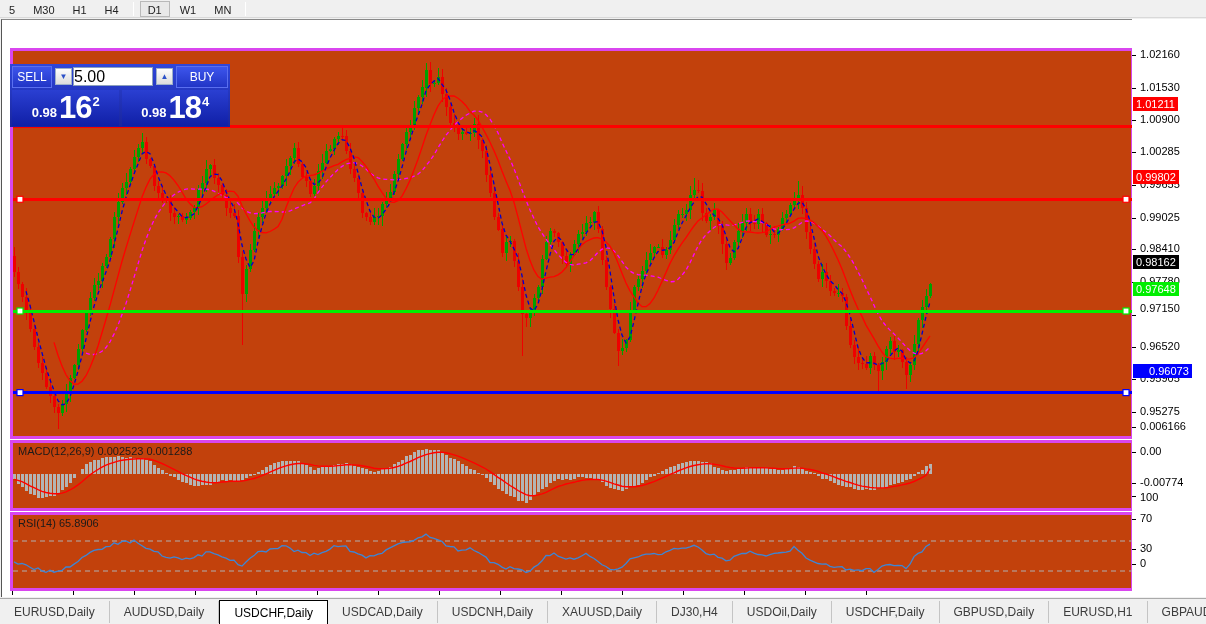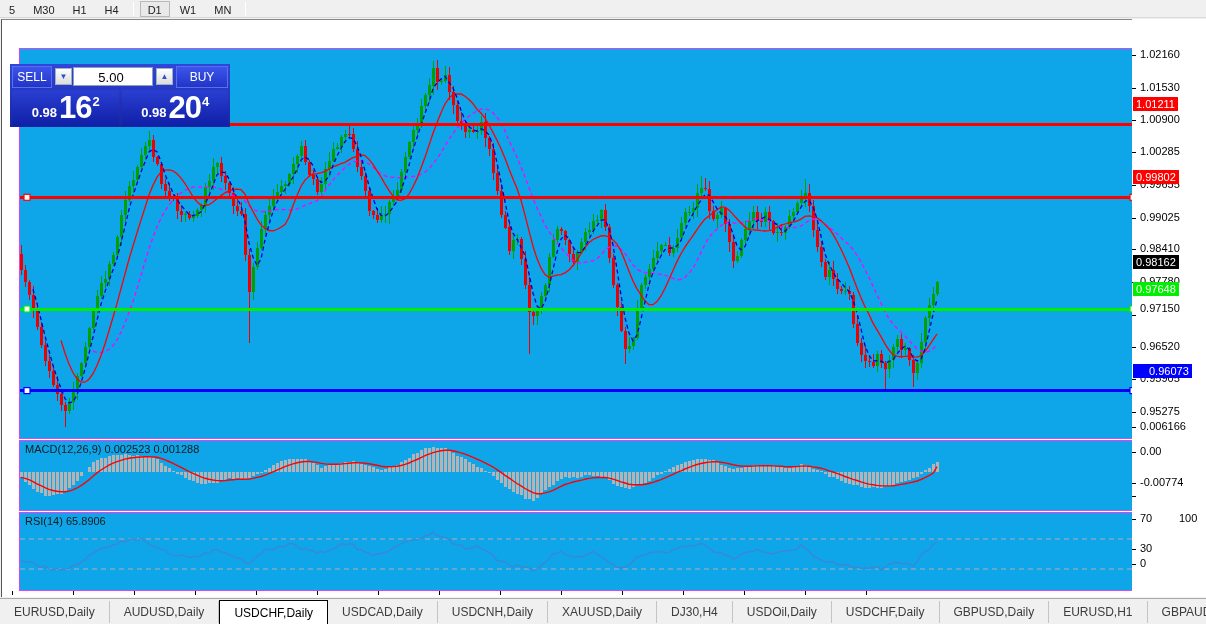--- a/index.html
+++ b/index.html
@@ -12,42 +12,42 @@
              background:#f0f0f0; border-bottom:1px solid #d9d9d9;
              display:flex; align-items:center; font-size:11px; color:#222; }
   .tfbtn { padding:1px 7px; margin:0 1px; height:16px; line-height:14px; cursor:default;
            border:1px solid transparent; }
   .tfbtn.active { background:#e9e9e9; border:1px solid #b9b9b9; }
   .tbsep { width:1px; height:14px; background:#c8c8c8; border-right:1px solid #fff; margin:0 5px; }
 
   
   .chartwin { position:absolute; left:1px; top:19px; width:1204px; height:578px;
               background:#ffffff; border-left:1px solid #555; border-top:1px solid #888; }
-  .plot { position:absolute; background:#0ea5e9; border:1px solid #d946ef;margin-left:9px; }
+  .plot { position:absolute; background:#c2410c; border:3px solid #d946ef; }
   .plot-main { left:8px; top:28px;  width:1124px; height:391px; }
   .plot-macd { left:8px; top:420px; width:1124px; height:71px;  }
   .plot-rsi  { left:8px; top:492px; width:1124px; height:79px;  }
   .plot svg { position:absolute; left:0; top:0; }
 
   .chart-title { position:absolute; left:13px; top:29px; z-index:6;
                  font-size:11px; font-weight:bold; color:#111; letter-spacing:0; }
   .chart-title .tri { font-size:8px; position:relative; top:-1px; margin-right:4px; }
 
   
   .trade-panel { position:absolute; left:8px; top:44px; width:220px; height:63px; z-index:5;
                  background:linear-gradient(#2f46da,#18259e); padding:2px; }
   .tp-row1 { display:flex; height:22px; }
   .tp-btn { color:#fff; font-size:12px; display:flex; align-items:center; justify-content:center;
             background:linear-gradient(#3d55ec,#2135c6); border:1px solid #5a6ff0; cursor:pointer; }
   .tp-sell { width:40px; } .tp-buy { width:52px; margin-left:auto; }
   .tp-spin { width:17px; height:17px; margin:2px 1px 0 3px; background:linear-gradient(#fdfdfd,#dcdcdc);
              border:1px solid #9db0c8; color:#2b50c8; font-size:8px; display:flex;
              align-items:center; justify-content:center; cursor:pointer; }
   .tp-vol { width:80px; height:19px; margin-top:1px; background:#fff; border:1px solid #8ca0bc;
-            font-size:13px; color:#000; text-align:center; padding:1px 4px 0 0; }
+            font-size:16px; color:#000; text-align:left; padding:1px 4px 0 0; }
   .tp-row2 { display:flex; margin-top:2px; height:36px; }
   .tp-price { flex:1; background:linear-gradient(#2a3fd2,#101fa6); color:#fff;
               display:flex; align-items:center; justify-content:center; cursor:pointer; }
   .tp-price + .tp-price { margin-left:3px; }
   .tp-small { font-size:13px; font-weight:bold; margin-right:2px; position:relative; top:4px; }
   .tp-big { font-size:31px; font-weight:bold; letter-spacing:-1px; }
   .tp-sup { font-size:13px; font-weight:bold; position:relative; top:-7px; left:1px; }
 
   
   .price-scale { position:absolute; left:1132px; top:19px; width:74px; height:578px;
@@ -377,21 +377,21 @@
         <div class="tp-btn tp-buy">BUY</div>
       </div>
       <div class="tp-row2">
         <div class="tp-price">
           <span class="tp-small">0.98</span>
           <span class="tp-big">16</span>
           <span class="tp-sup">2</span>
         </div>
         <div class="tp-price">
           <span class="tp-small">0.98</span>
-          <span class="tp-big">20</span>
+          <span class="tp-big">18</span>
           <span class="tp-sup">4</span>
         </div>
       </div>
     </div>
 
     <div class="date-axis" id="date-axis">
         <div class="da-tick" style="left: 2px;"></div>
         <div class="da-label" style="left: -5px;">24 Aug 2018</div>
         <div class="da-tick" style="left: 63px;"></div>
         <div class="da-label" style="left: 58px;">3 Oct 2018</div>
@@ -454,21 +454,21 @@
       <div class="ps-tag" style="top: 236.304px; background: rgb(0, 0, 0); color: rgb(255, 255, 255);">0.98162</div>
       <div class="ps-tag" style="top: 262.956px; background: rgb(0, 238, 0); color: rgb(255, 255, 255);">0.97648</div>
       <div class="ps-tag" style="top: 344.622px; background: rgb(0, 0, 255); color: rgb(255, 255, 255); padding-left: 16px;">0.96073</div>
       <div class="ps-tick" style="top: 408px;"></div>
       <div class="ps-label" style="top: 401px;">0.006166</div>
       <div class="ps-tick" style="top: 433px;"></div>
       <div class="ps-label" style="top: 426px;">0.00</div>
       <div class="ps-tick" style="top: 464px;"></div>
       <div class="ps-label" style="top: 457px;">-0.00774</div>
       <div class="ps-tick" style="top: 477px;"></div>
-      <div class="ps-label" style="top: 493px; margin-left: 39px;">100</div>
+      <div class="ps-label" style="top: 472px;">100</div>
       <div class="ps-tick" style="top: 500px;"></div>
       <div class="ps-label" style="top: 493px;">70</div>
       <div class="ps-tick" style="top: 530px;"></div>
       <div class="ps-label" style="top: 523px;">30</div>
       <div class="ps-tick" style="top: 545px;"></div>
       <div class="ps-label" style="top: 538px;">0</div>
     </div>
 
   <div class="tabbar" id="tabbar">
       <div class="tab">EURUSD,Daily</div>

